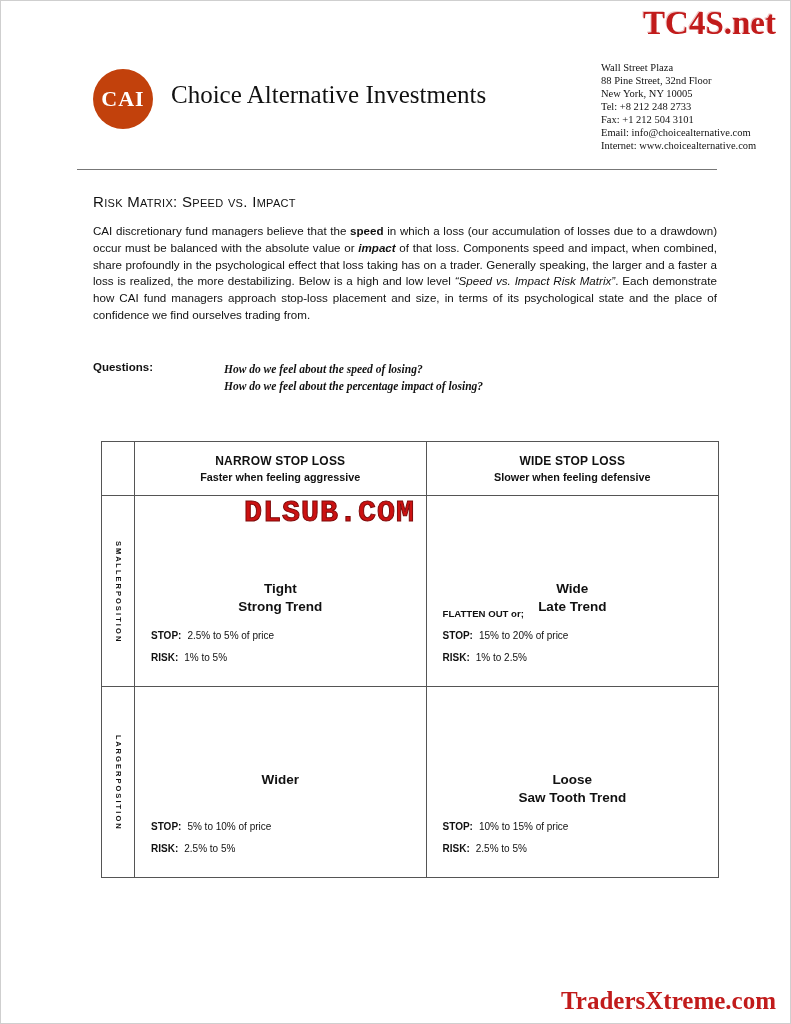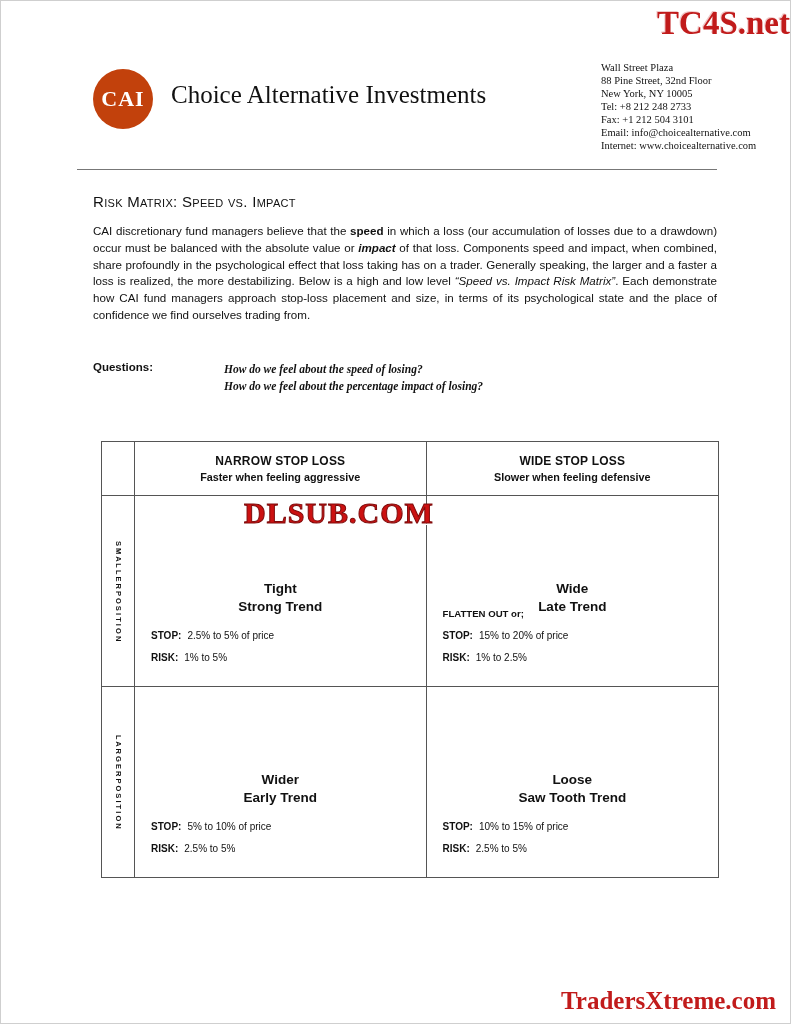--- a/index.html
+++ b/index.html
@@ -18,21 +18,21 @@
     overflow: hidden;
     margin: 0 auto;
     border: 1px solid #cfcfcf;
     box-sizing: border-box;
   }
 
   
   .wm-top {
     position: absolute;
     top: 4px;
-    right: 0;
+    right: 14px;
     font-family: "Liberation Serif", serif;
     font-size: 33px;
     font-weight: bold;
     color: #c11b1b;
     letter-spacing: 0px;
     text-shadow: 1px 1px 0 #ffffff, -1px -1px 0 #f0c8c8;
     margin-left: 28px;
   }
   .wm-bottom {
     position: absolute;
@@ -41,21 +41,21 @@
     font-family: "Liberation Serif", serif;
     font-size: 25px;
     font-weight: bold;
     color: #c11b1b;
     text-shadow: 1px 1px 0 #ffffff;
   }
   .wm-center {
     position: absolute;
     left: 243px;
     top: 495px;
-    font-family: Liberation Serif, serif;
+    font-family: Liberation Mono, monospace;
     font-size: 30px;
     font-weight: bold;
     color: #cc1111;
     letter-spacing: 1px;
     -webkit-text-stroke: 1px #7d0a0a;
     text-shadow: 2px 2px 0 #ffffff;
     z-index: 5;
   }
 
   
@@ -355,21 +355,20 @@
       </div>
     </div>
 
     <div class="matrix-row body-row last">
       <div class="row-header">
         <div class="vert-label" style="writing-mode: vertical-rl;">L A R G E R   P O S I T I O N</div>
       </div>
       <div class="cell cell-body left-div">
         <div class="cell-title">
           <div>Wider</div>
-          <div>Early Trend</div>
         </div>
         <div class="stats">
           <div class="stat-line">
             <span class="lbl">STOP:</span><span>5% to 10% of price</span>
           </div>
           <div class="stat-line">
             <span class="lbl">RISK:</span><span>2.5% to 5%</span>
           </div>
         </div>
       </div>

